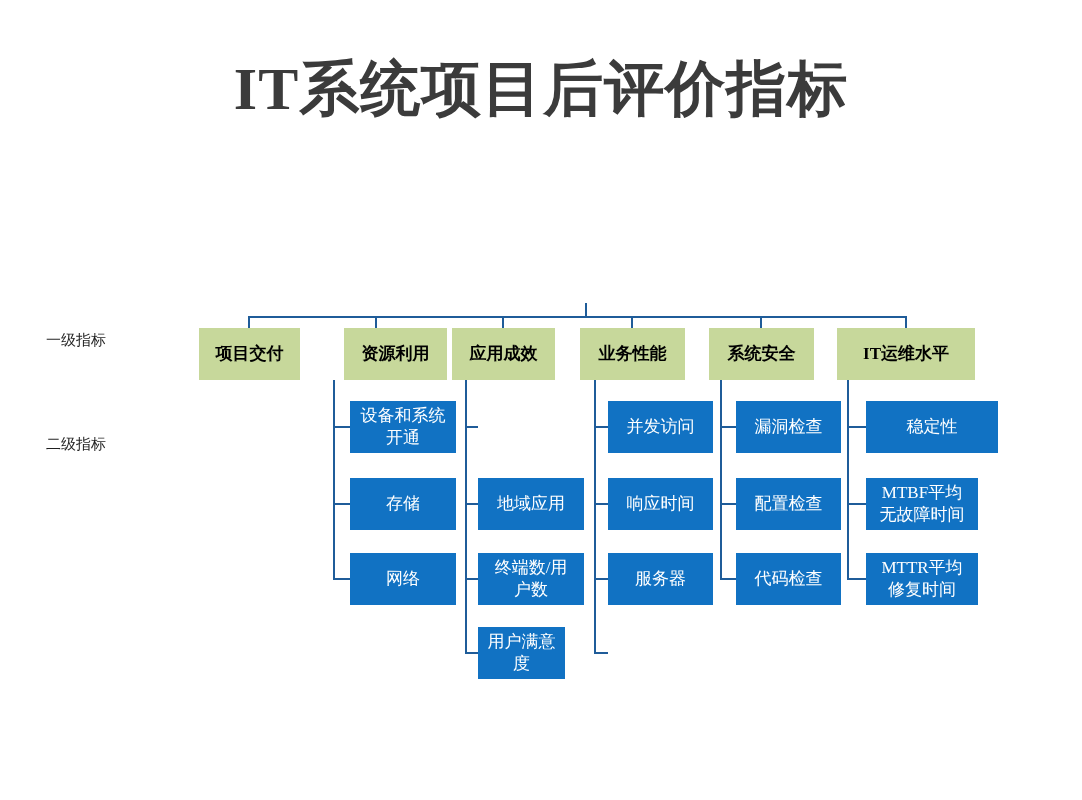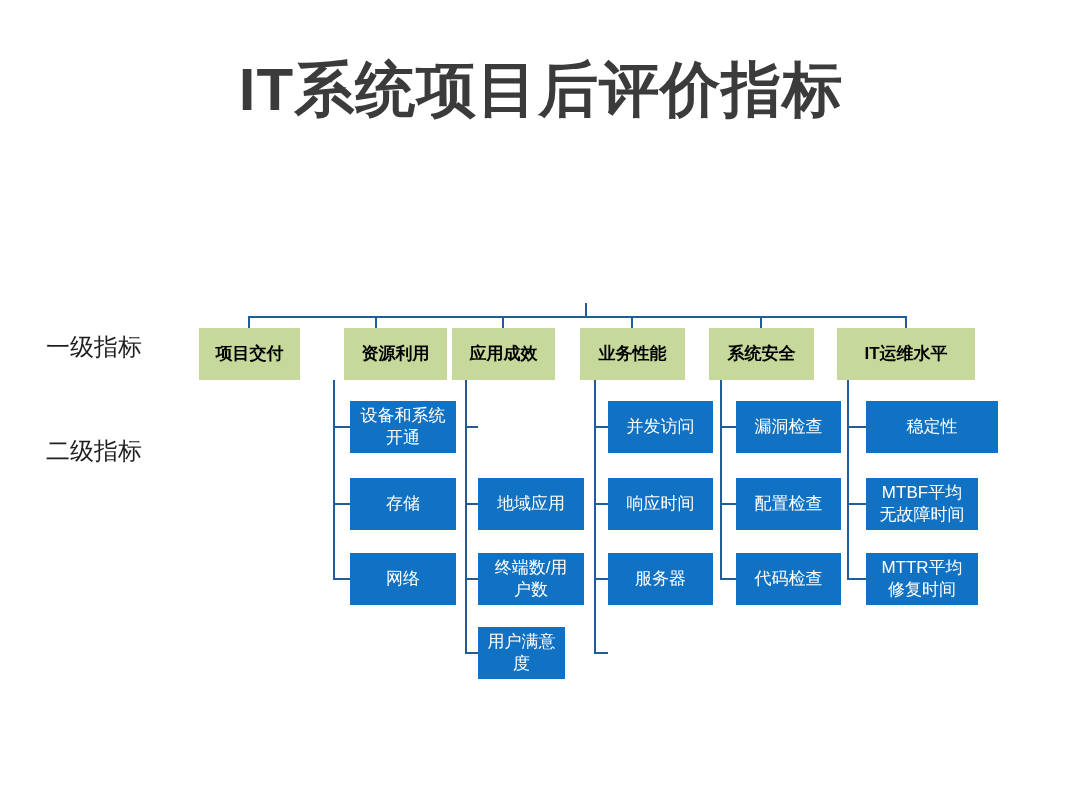--- a/index.html
+++ b/index.html
@@ -2,33 +2,33 @@
 <html style="--box-blue: #1172C3; --box-green: #C7D89B; --connector: #1F5C99; --title-text: #3B3B3B; --label-text: #1F1F1F;"><head>
 <meta charset="utf-8">
 <style>
   :root{
     --box-blue:#1172C3;
     --box-green:#C7D89B;
     --connector:#1F5C99;
     --title-text:#3B3B3B;
     --label-text:#1F1F1F;
   }
-  *{margin:0;padding:0;box-sizing:border-box;}
+  *{margin:0;padding:0;box-sizing:border-box;font-family:Liberation Serif, serif;}
   html,body{background:#fff;}
   body{font-family:"Liberation Sans","DejaVu Sans",sans-serif;}
   .canvas{
     position:relative;width:1082px;height:800px;background:#fff;overflow:hidden;
   }
   .title{
     position:absolute;top:55px;left:0;width:100%;
     text-align:center;font-size:60px;font-weight:900;
     color:var(--title-text);letter-spacing:1px;line-height:1.15;
   }
   .row-label{
-    position:absolute;font-size:24px;color:var(--label-text);
+    position:absolute;font-size:15px;color:var(--label-text);
     font-weight:400;white-space:nowrap;text-align:right;
   }
   .box{
     position:absolute;display:flex;align-items:center;justify-content:center;
     text-align:center;white-space:pre-line;line-height:1.3;
   }
   .box.root{
     background:var(--box-blue);color:#fff;font-size:19px;font-weight:400;
   }
   .box.lv1{

